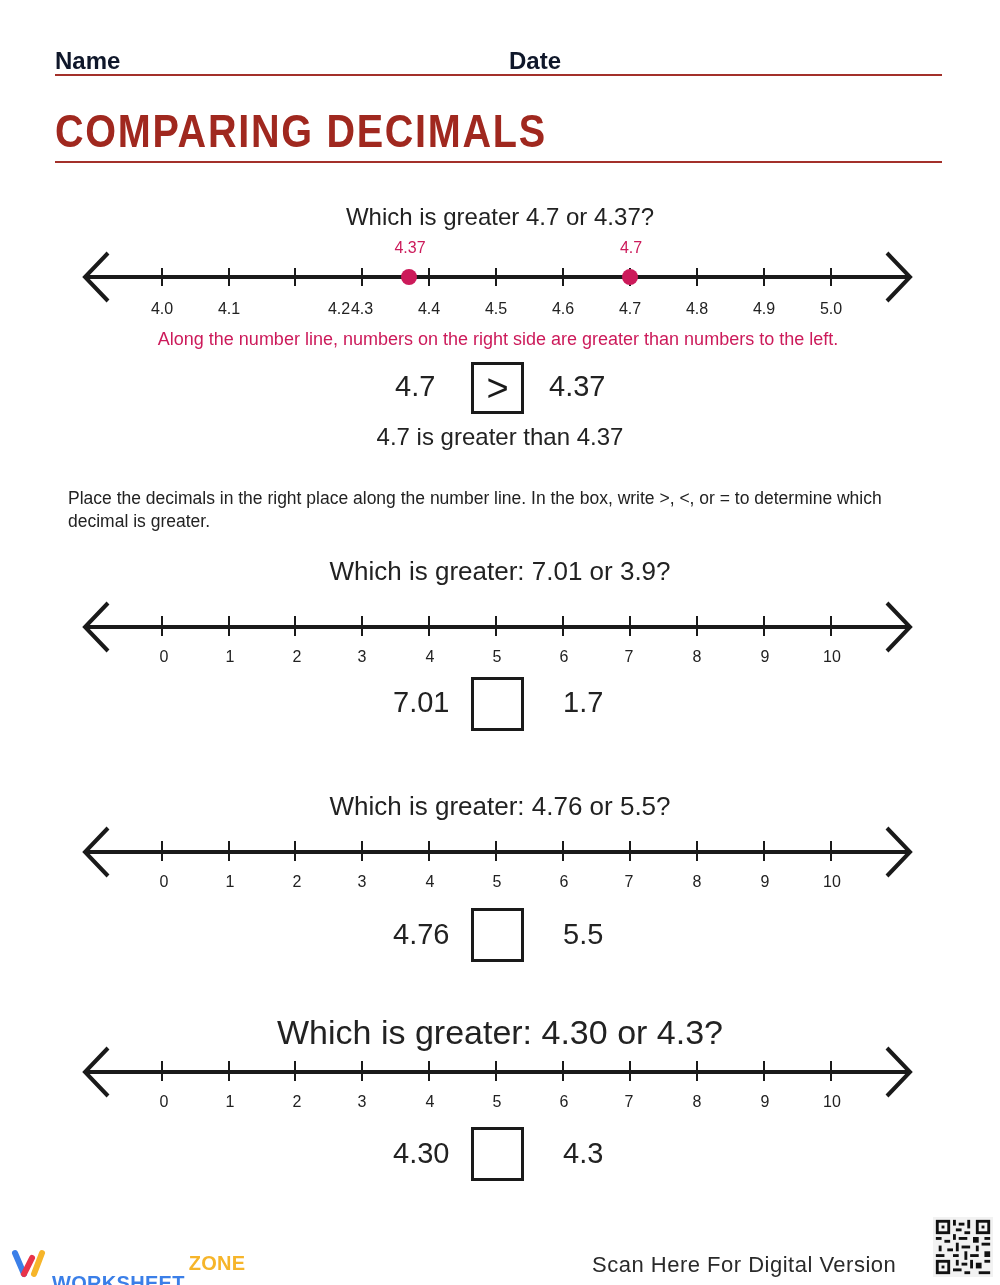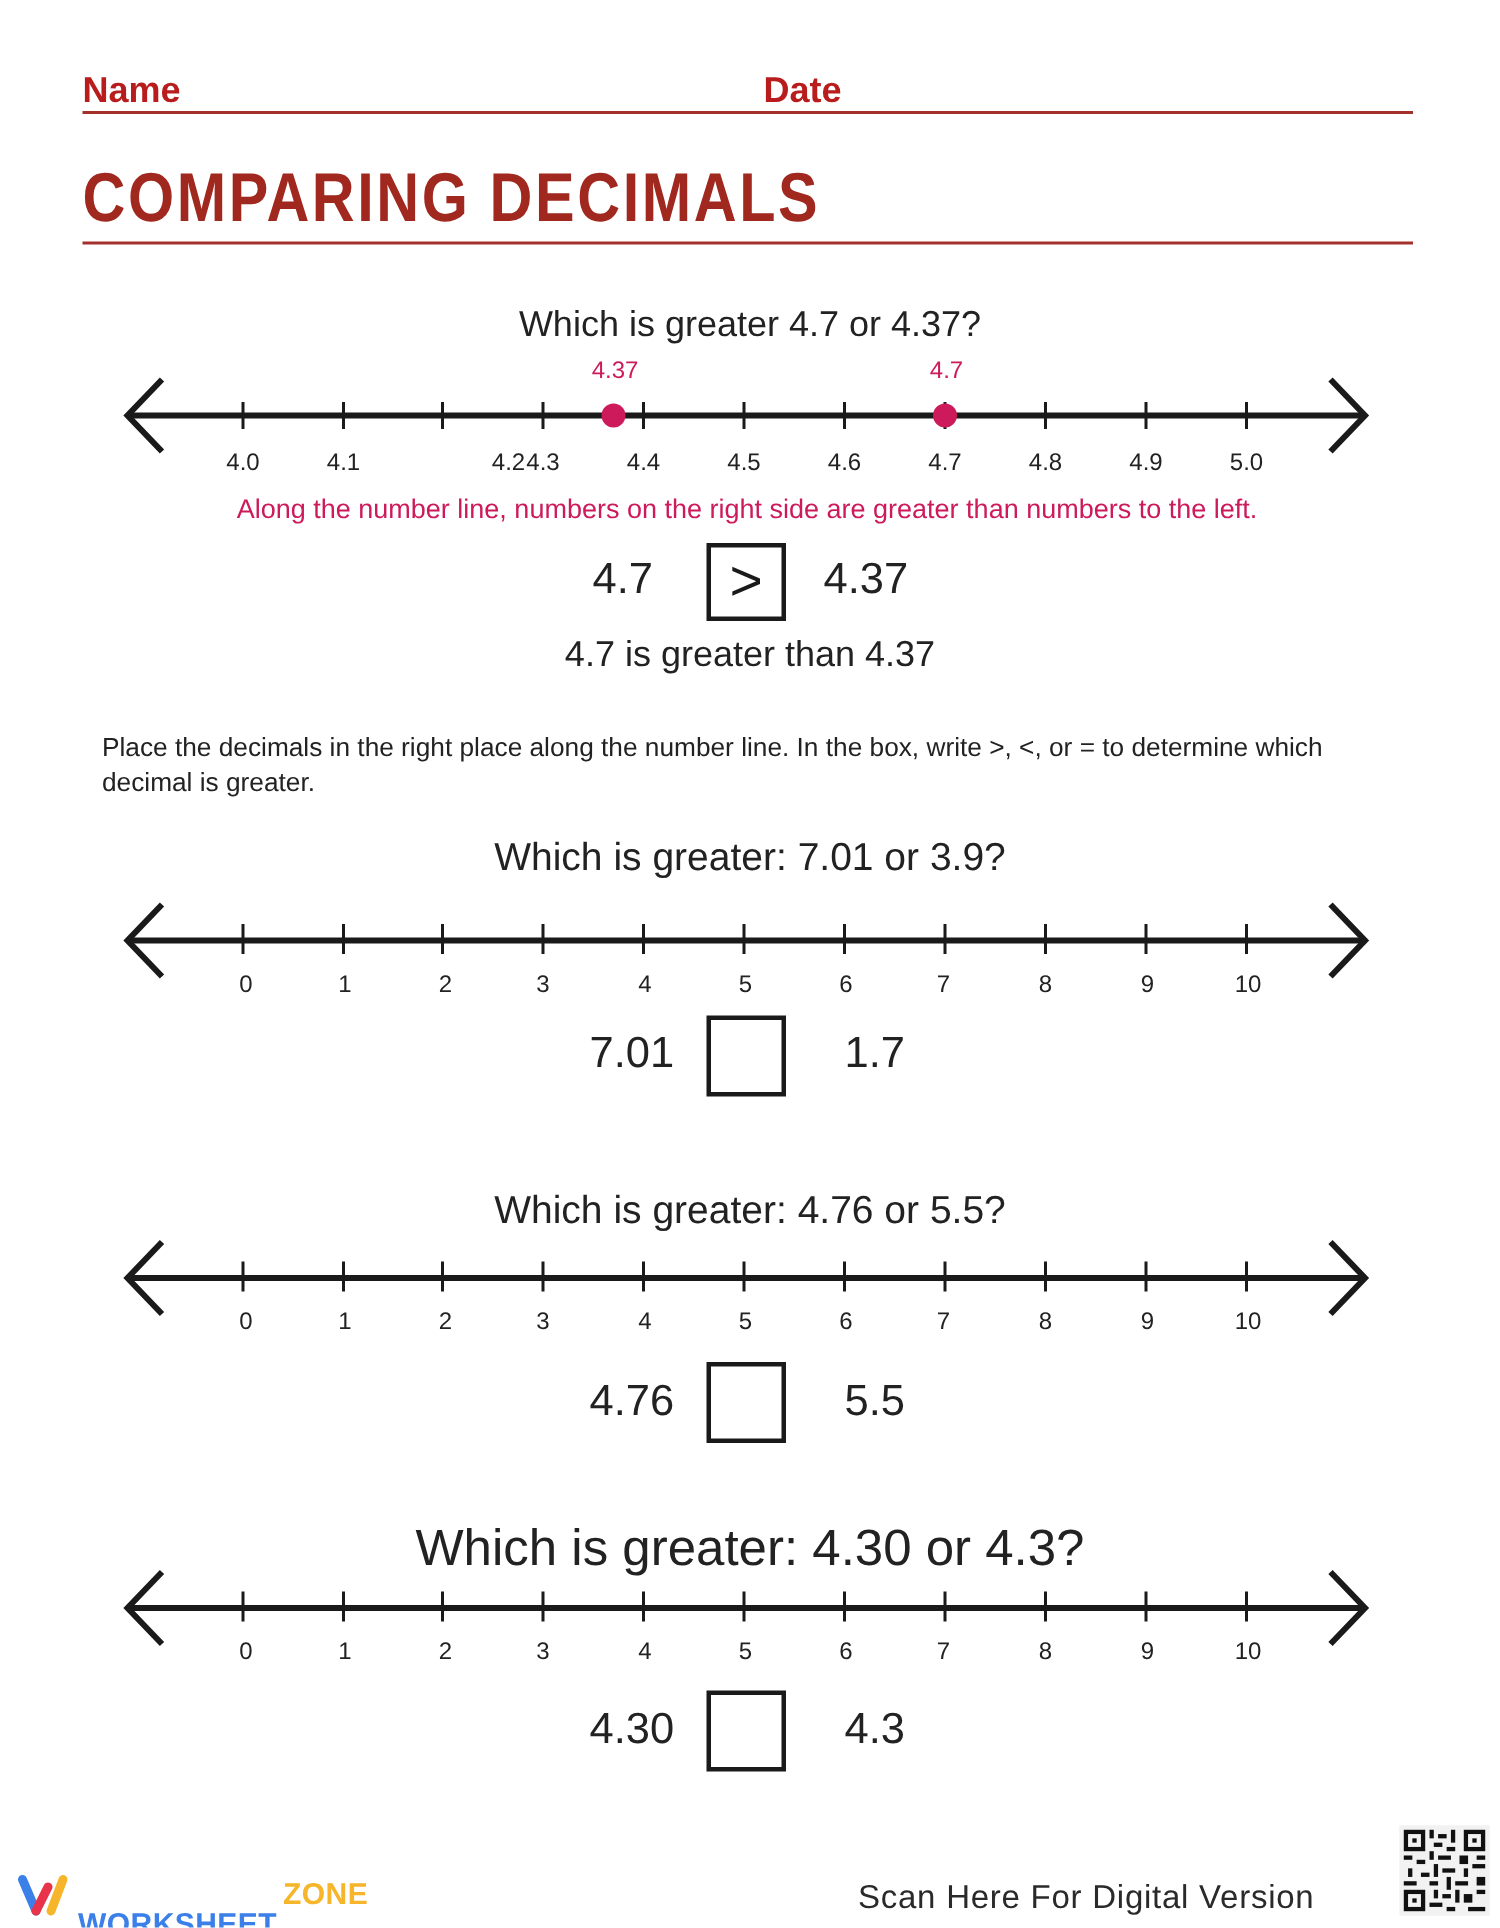--- a/index.html
+++ b/index.html
@@ -1,35 +1,35 @@
 <!DOCTYPE html>
 <html><head>
 <meta charset="utf-8">
 <style>
   html,body{margin:0;padding:0;background:#fff;}
   body{width:1000px;height:1285px;position:relative;overflow:hidden;font-family:"Liberation Sans",sans-serif;color:#222;}
   .abs{position:absolute;}
-  .hdr-label{font-family:"Liberation Sans",sans-serif;font-weight:bold;font-size:24px;color:#b91c1c;}
+  .hdr-label{font-family:"Liberation Sans",sans-serif;font-weight:bold;font-size:24px;color:#0f172a;}
   .rule{position:absolute;left:55px;width:887px;height:2px;background:#a3302a;}
   .title{position:absolute;left:55px;top:104px;font-family:"Liberation Sans",sans-serif;font-weight:bold;font-size:46px;letter-spacing:2px;color:#a0281f;transform:scaleX(0.86);transform-origin:left top;}
   .question{position:absolute;left:0;width:1000px;text-align:center;font-size:24px;color:#222;}
   .nl{position:absolute;left:80px;width:835px;height:70px;}
   .nl svg{position:absolute;left:0;top:0;}
   .tick-label{position:absolute;font-size:16px;color:#222;transform:translateX(-50%);}
   .pt-label{position:absolute;font-size:16px;color:#cc1a5a;transform:translateX(-50%);}
   .hint{position:absolute;left:0;width:996px;text-align:center;font-size:18px;color:#cc1a5a;}
   .cmp-num{position:absolute;font-size:29px;color:#222;}
   .cmp-box{position:absolute;width:48px;height:48px;border:3px solid #1a1a1a;box-sizing:border-box;display:flex;align-items:center;justify-content:center;font-size:38px;color:#1a1a1a;line-height:1;}
   .explain{position:absolute;left:0;width:1000px;text-align:center;font-size:24px;color:#222;}
   .instructions{position:absolute;left:68px;top:487px;width:860px;font-size:17.5px;line-height:23px;color:#222;}
   .logo{position:absolute;left:10px;top:1248px;height:30px;display:flex;align-items:center;}
   .logo-w{width:36px;height:30px;position:relative;}
   .logo-text1{font-weight:bold;font-size:20px;color:#3b7fe8;margin-left:6px;letter-spacing:0.3px;margin-top:40px;}
   .logo-text2{font-weight:bold;font-size:20px;color:#f6b52a;margin-left:4px;letter-spacing:0.3px;}
-  .scan{position:absolute;left:572px;top:1252px;font-size:22px;color:#2a2a2a;letter-spacing:0.5px;}
+  .scan{position:absolute;left:592px;top:1252px;font-size:22px;color:#2a2a2a;letter-spacing:0.5px;}
   .qr{position:absolute;left:933px;top:1217px;width:60px;height:60px;background:#eee;}
 </style>
 </head>
 <body>
 
 <div class="abs hdr-label" style="left:55px;top:47px;">Name</div>
 <div class="abs hdr-label" style="left:509px;top:47px;">Date</div>
 <div class="rule" style="top:74px;"></div>
 <div class="title">COMPARING DECIMALS</div>
 <div class="rule" style="top:161px;"></div>

